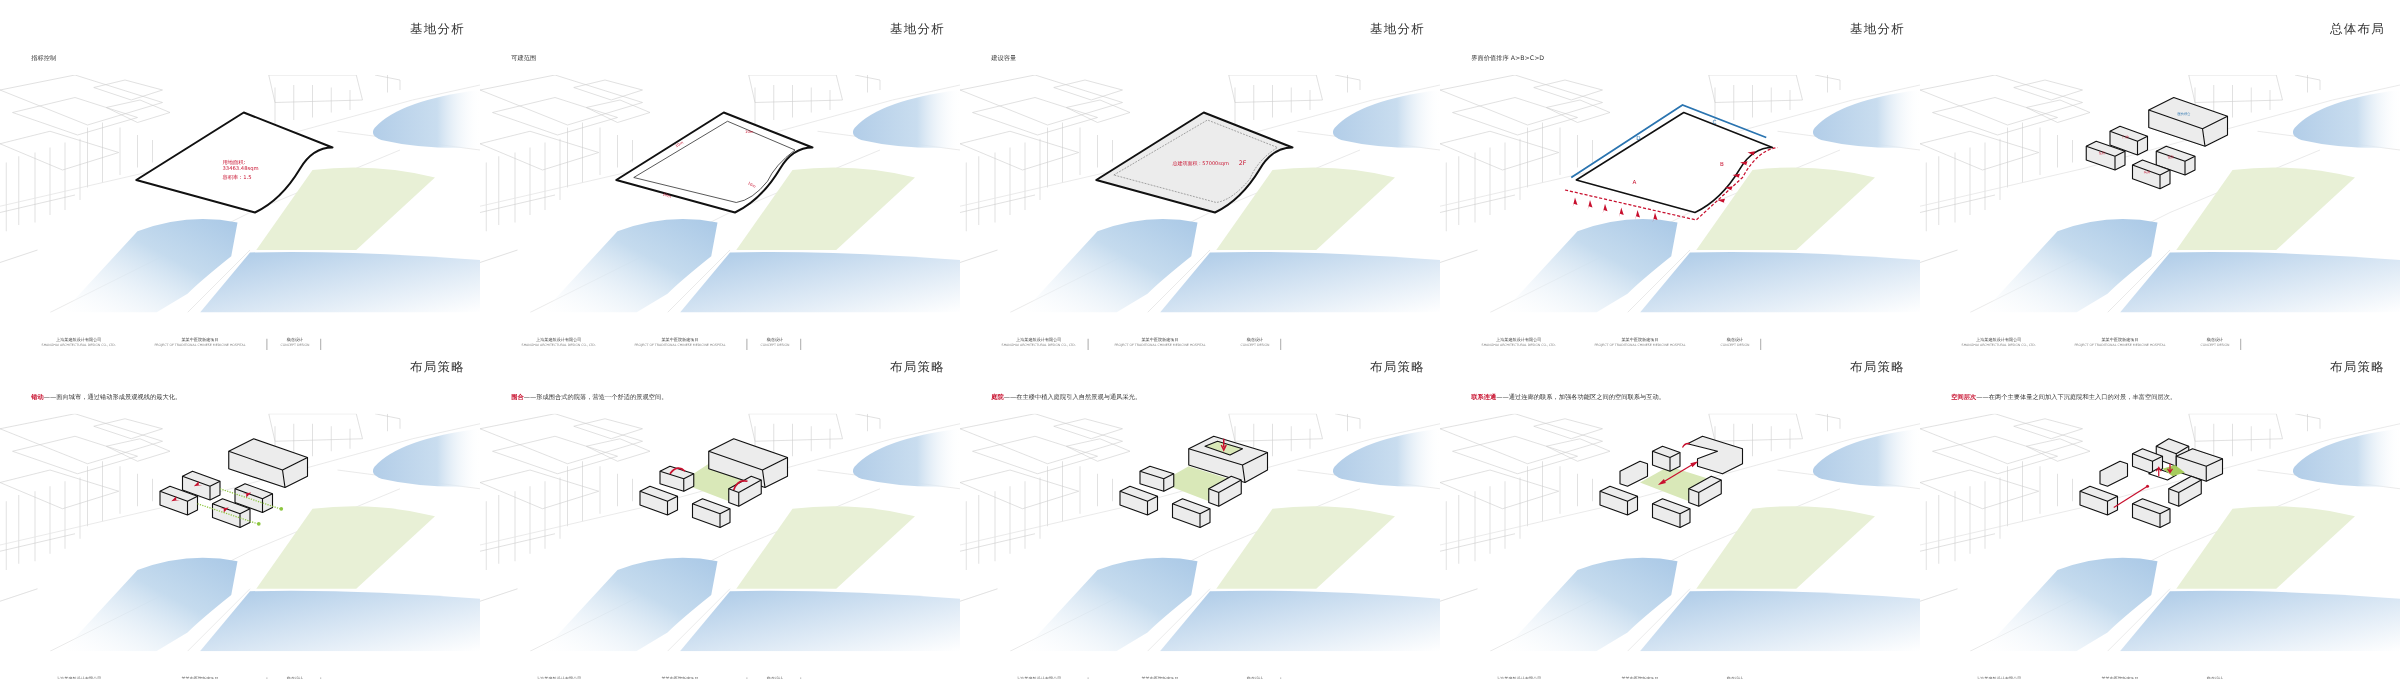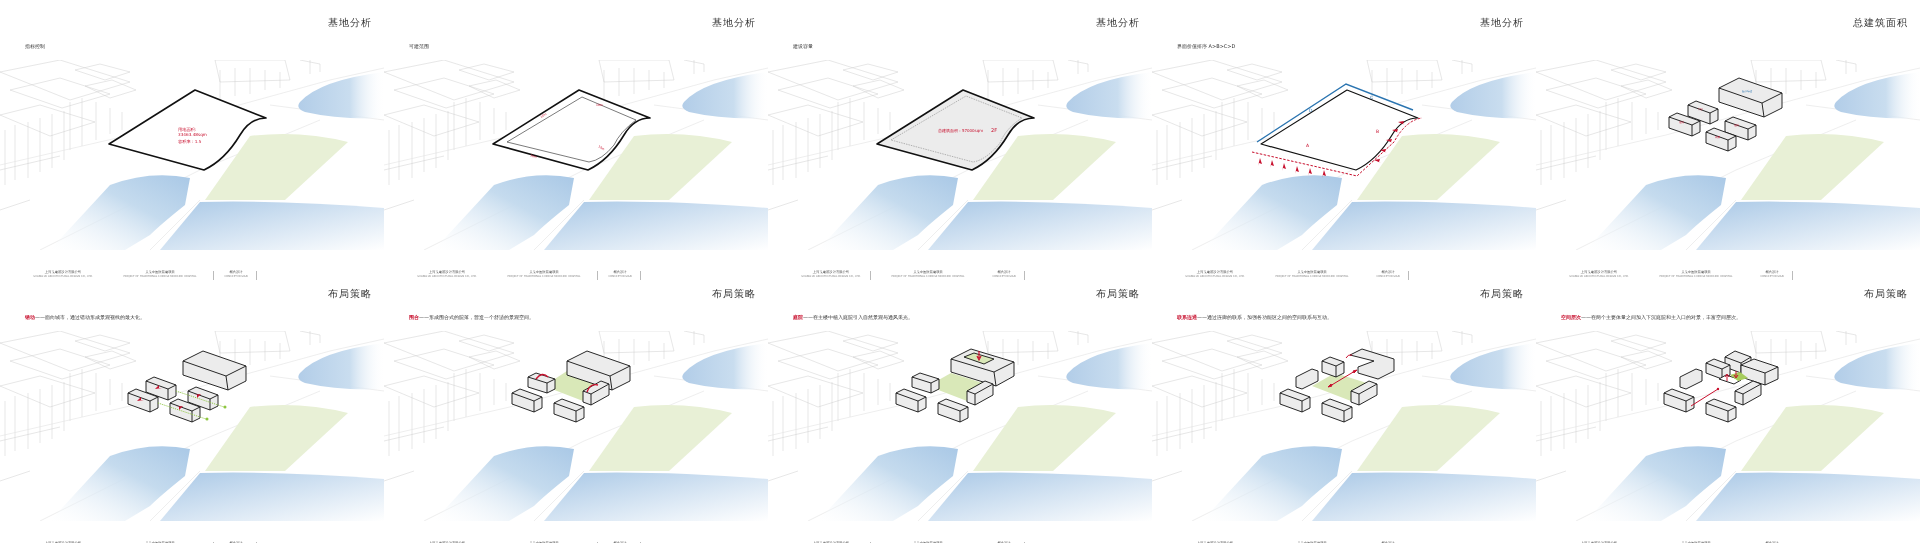--- a/index.html
+++ b/index.html
@@ -157,21 +157,21 @@
     </svg>
     <div class="footer">
       <div class="f" style="left:28px;width:70px"><span>上海某建筑设计有限公司</span><br><span class="en">SHANGHAI ARCHITECTURAL DESIGN CO., LTD.</span></div>
       <div class="f" style="left:115px;width:90px"><span>某某中医院新建项目</span><br><span class="en">PROJECT OF TRADITIONAL CHINESE MEDICINE HOSPITAL</span></div>
       <div class="f" style="left:222px;width:28px"><span>概念设计</span><br><span class="en">CONCEPT DESIGN</span></div>
       <div class="sep" style="left:256px"></div>
     </div>
   </div>
 
   <div class="panel" style="left:1536px;top:0">
-    <div class="title">总建筑面积</div>
+    <div class="title">总体布局</div>
     <svg class="scene" viewBox="0 0 384 190">
       <use href="#ctx"></use>
       <g stroke="#111" stroke-width="0.9" fill="#ececec" stroke-linejoin="round">
 
         <path d="M183,28 L203,18 L246,33 L246,48 L228,57 L183,42 Z"></path>
         <path d="M183,28 L226,43 L246,33 M226,43 L228,57" fill="none"></path>
 
         <path d="M152,45 L160,41 L182,49 L182,60 L174,64 L152,56 Z"></path>
           <path d="M152,45 L174,53 L182,49 M174,53 L174,64" fill="none"></path>
         <path d="M133,57 L141,53 L164,61 L164,72 L156,76 L133,68 Z"></path>

